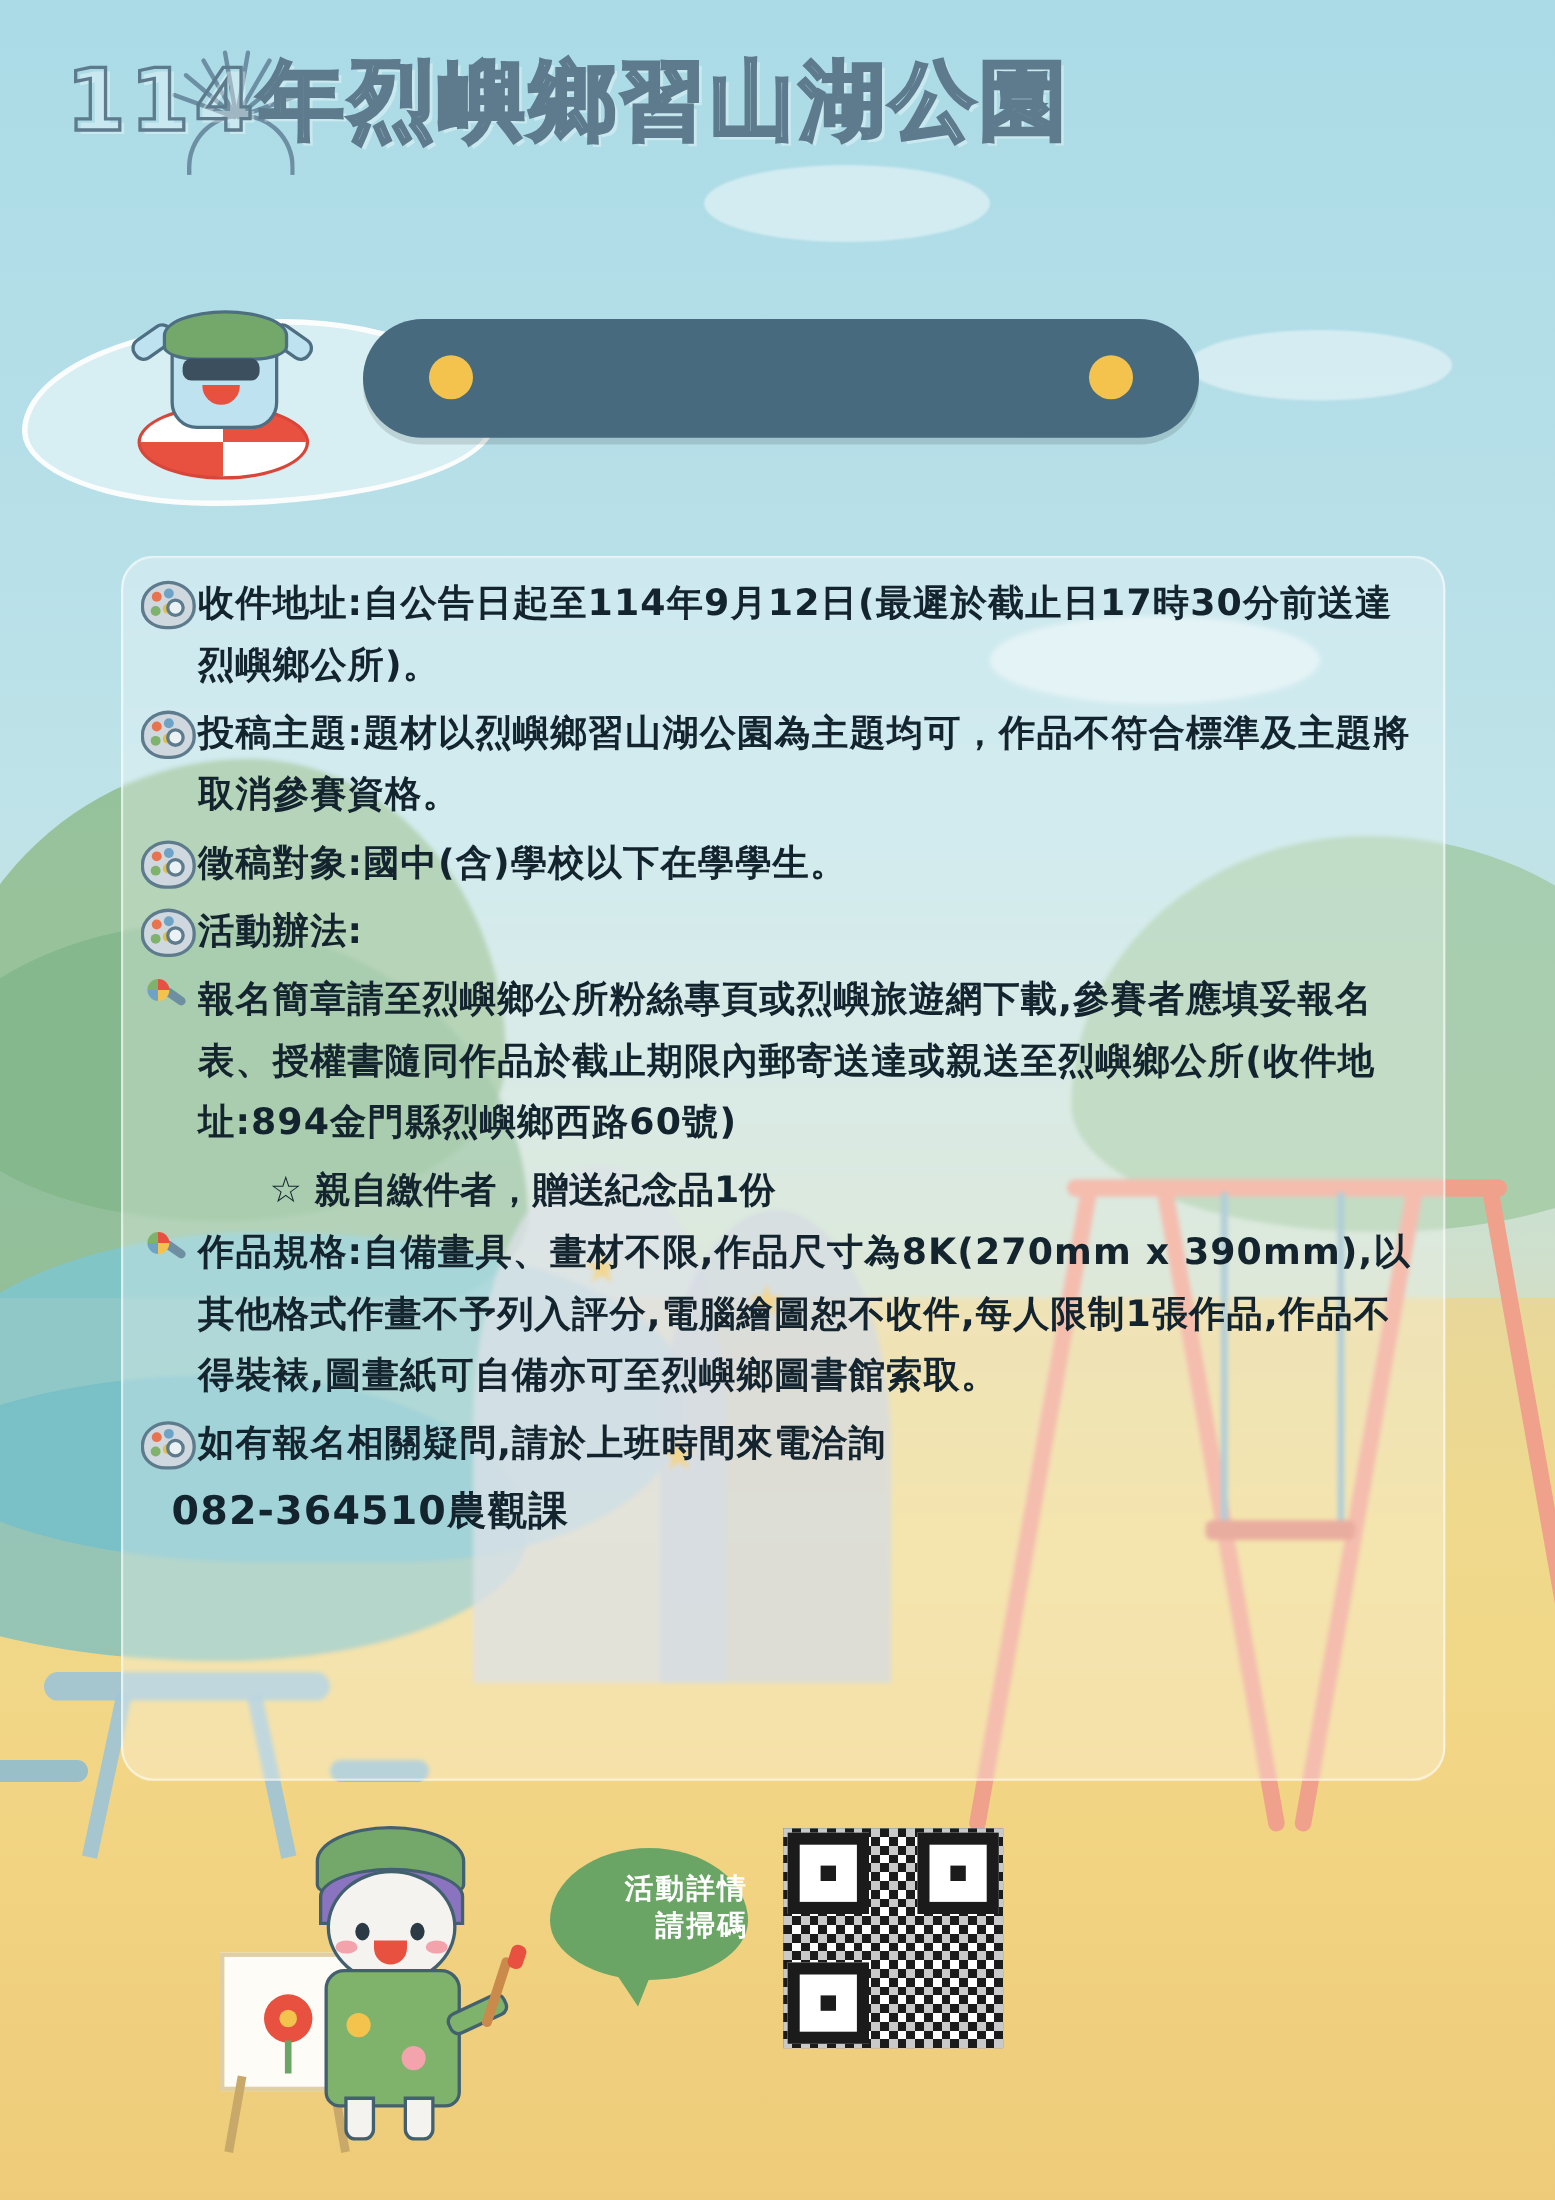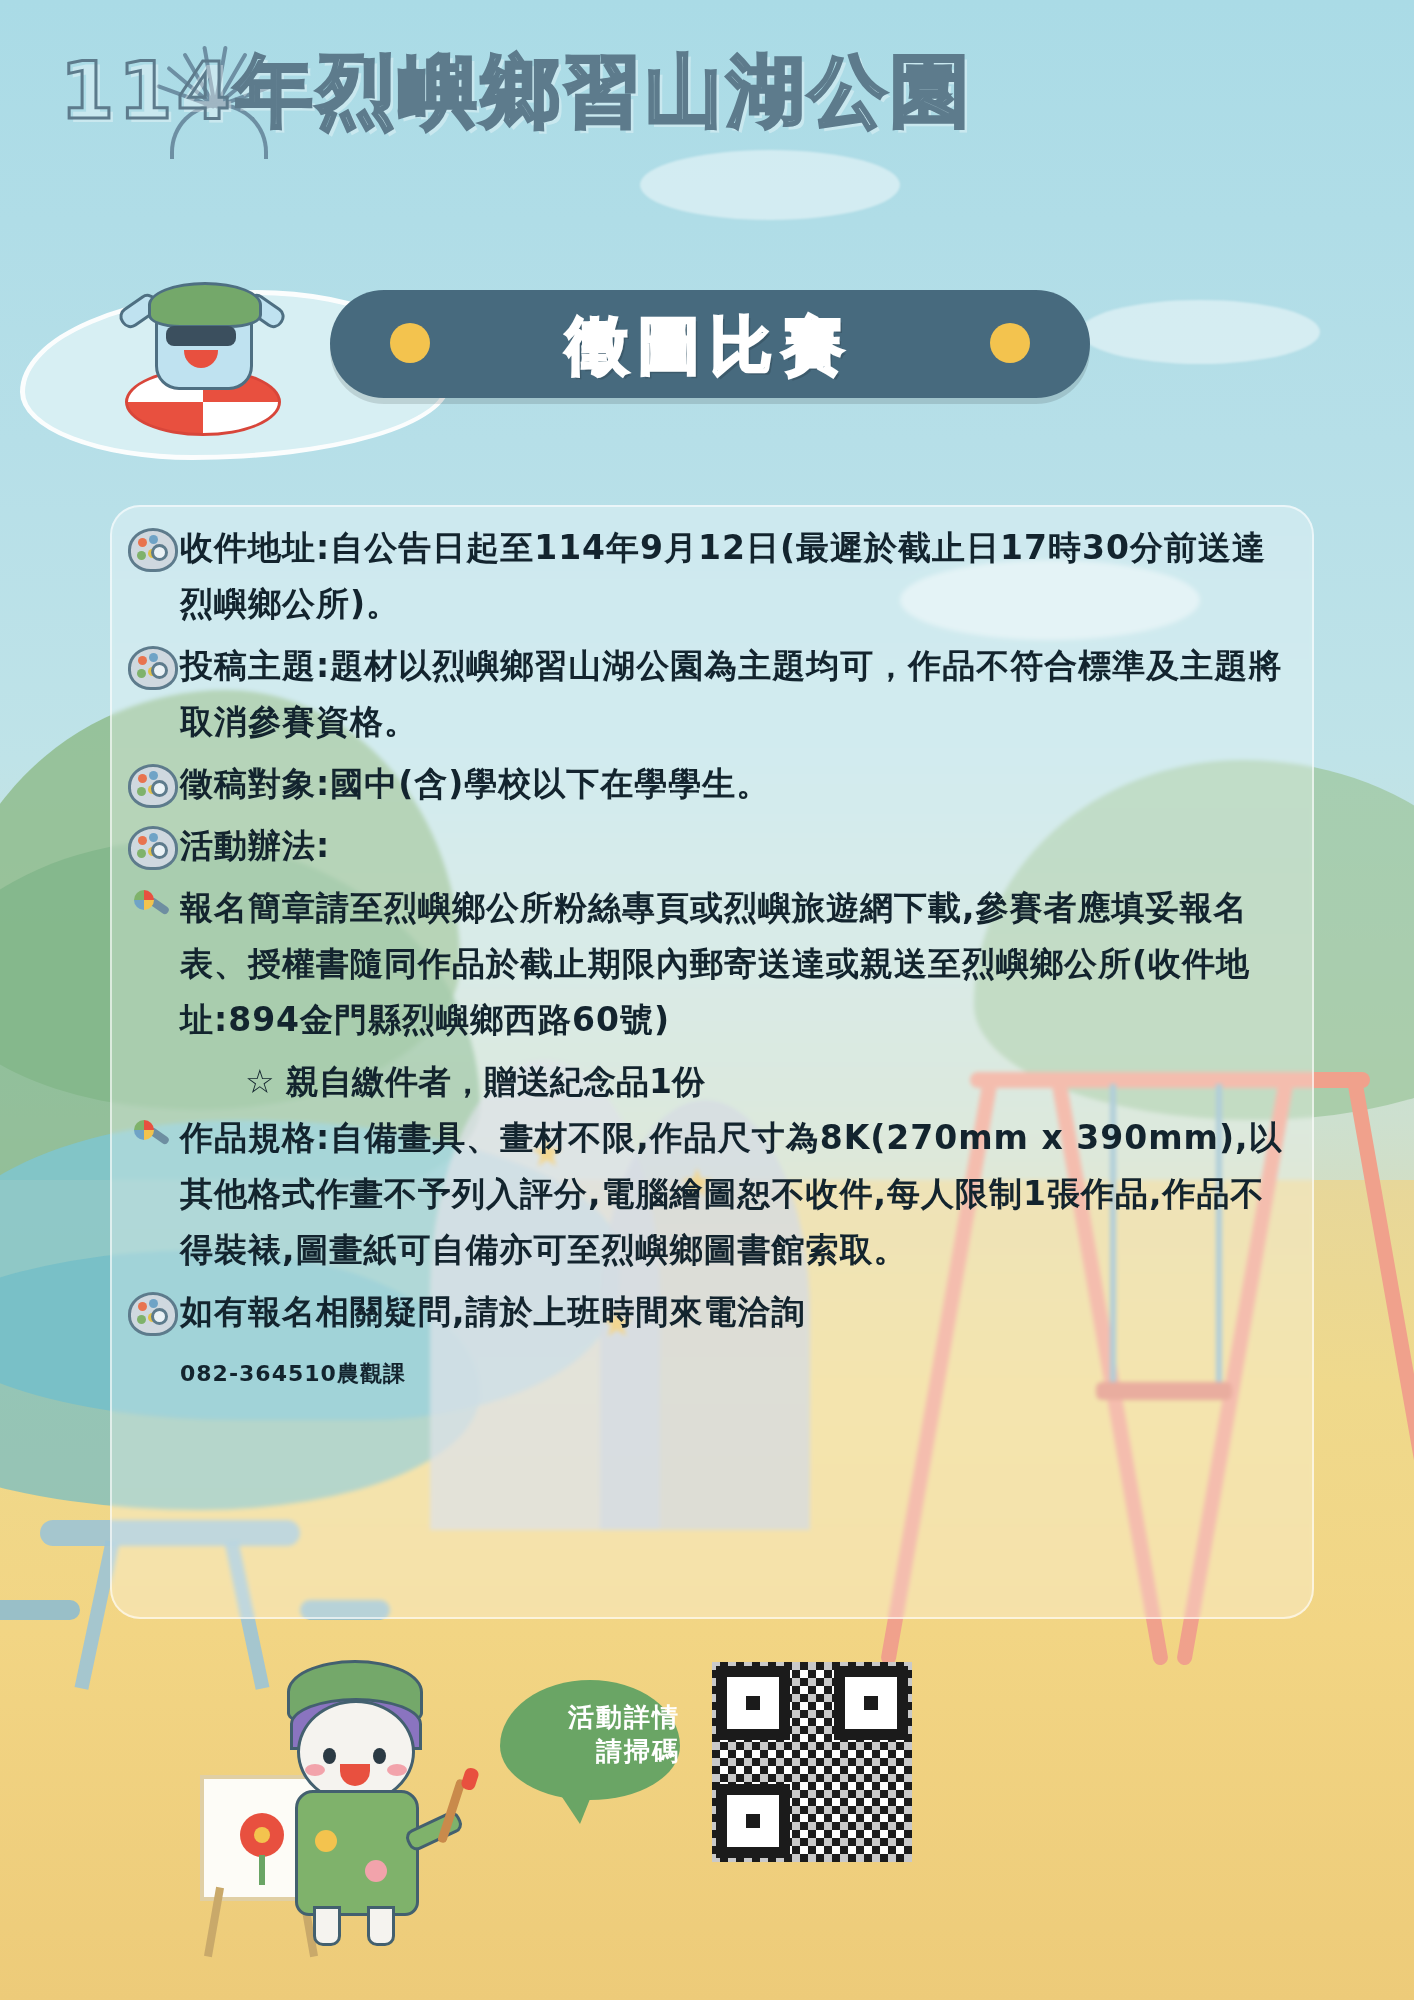--- a/index.html
+++ b/index.html
@@ -442,25 +442,25 @@
   .sub-note {
     font-family: "DejaVu Sans", sans-serif;
     font-size: 33px;
     line-height: 56px;
     color: #13242e;
     font-weight: bold;
     margin-left: 117px;
   }
   .phone-line {
     font-family: "DejaVu Sans", sans-serif;
-    font-size: 22px;
+    font-size: 36px;
     line-height: 56px;
     color: #13242e;
     font-weight: bold;
-    margin-left: 52px;
+    margin-left: 28px;
     letter-spacing: 1px;
   }
 
   
   .qr {
     position: absolute;
     left: 712px;
     top: 1662px;
     width: 200px;
     height: 200px;
@@ -664,21 +664,20 @@
   <div class="m1-arm l"></div>
   <div class="m1-arm r"></div>
   <div class="m1-body"></div>
   <div class="m1-hat"></div>
   <div class="m1-glass"></div>
   <div class="m1-mouth"></div>
 
   <div class="banner">
     <div class="dot left"></div>
     <div class="dot right"></div>
-    <div class="btext">徵圖比賽</div>
   </div>
 
   <div class="card"></div>
 
   <div class="content">
 
     <div class="row">
       <div class="bullet-icon">
         <div class="palette">
             <div class="blob b1"></div>

